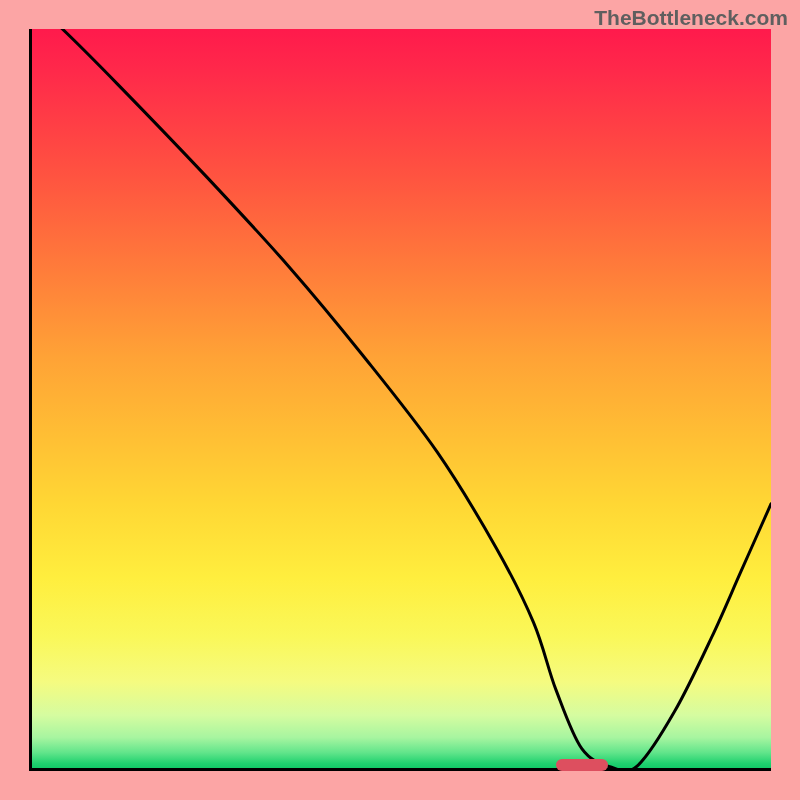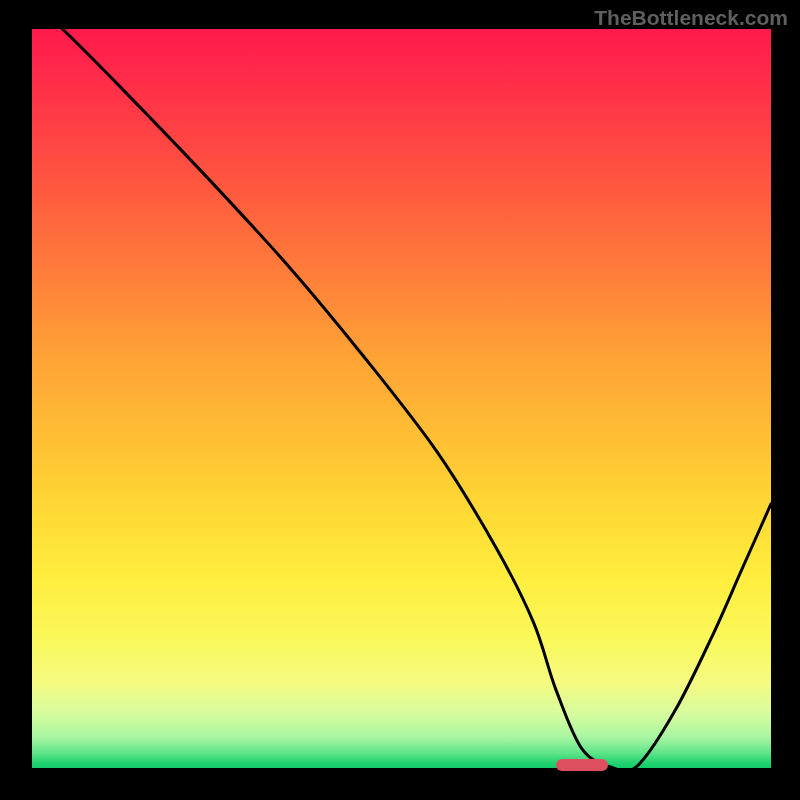--- a/index.html
+++ b/index.html
@@ -7,21 +7,21 @@
     padding: 0;
     width: 800px;
     height: 800px;
     overflow: hidden;
     font-family: Arial, Helvetica, sans-serif;
   }
   .chart-wrap {
     position: relative;
     width: 800px;
     height: 800px;
-    background: #000000;
+    background: #fca5a5;
   }
   .plot-area {
     position: absolute;
     left: 29px;
     top: 29px;
     width: 742px;
     height: 742px;
   }
   .gradient-bg {
     width: 100%;

